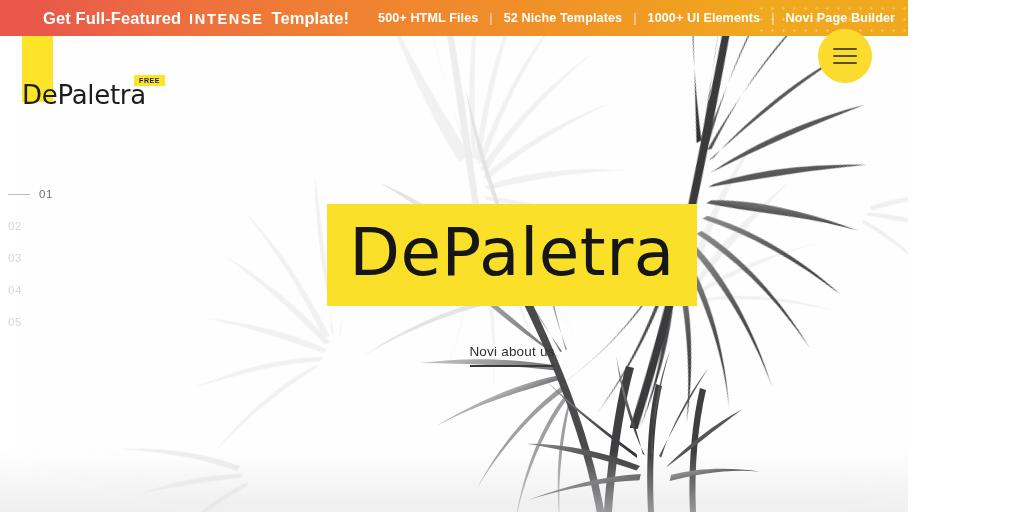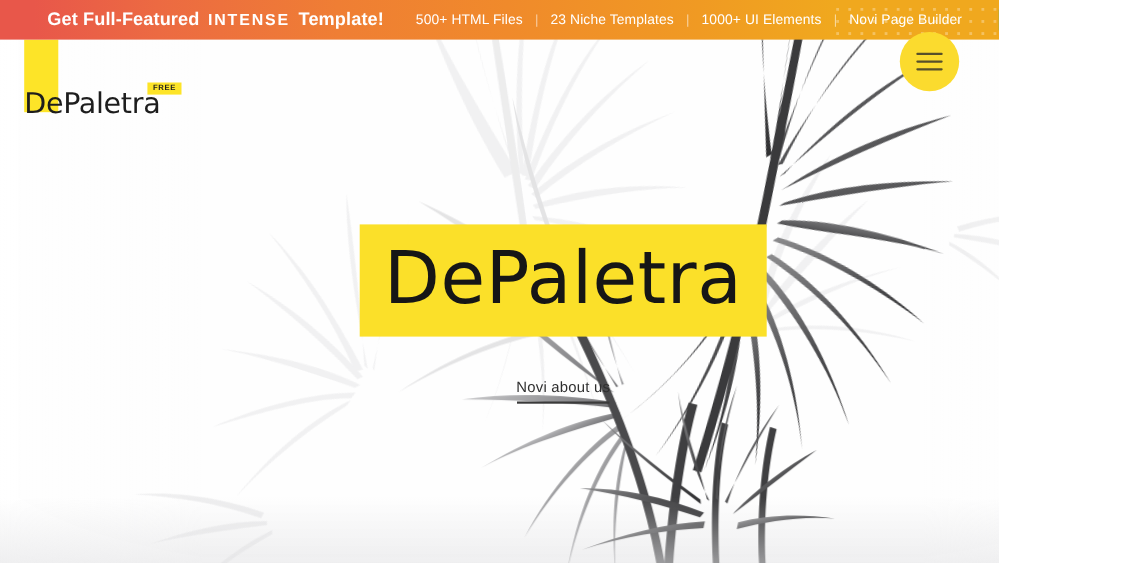--- a/index.html
+++ b/index.html
@@ -33,21 +33,21 @@
     padding-left:43px; z-index:2;
   }
   .promo-head {
     color:#ffffff; font-size:16.5px; font-weight:bold;
     letter-spacing:.1px; white-space:nowrap;
   }
   .promo-head .intense {
     letter-spacing:1.7px; font-size:14.5px; padding:0 3px;
   }
   .promo-feats {
-    display:flex; align-items:center; margin-left:18px; white-space:nowrap;
+    display:flex; align-items:center; margin-left:18px; white-space:nowrap;font-weight:bold;
   }
   .promo-feat {
     color:#ffffff; font-size:12.6px; letter-spacing:.1px; padding:0 11px;
   }
   .promo-sep {
     color:rgba(255,255,255,.55); font-size:12px; line-height:1;
   }
   #shop-now {
     margin-left:22px; background:#3fae6a; color:#ffffff;
     font-size:10.5px; font-weight:bold; letter-spacing:.5px;
@@ -294,21 +294,21 @@
     <div id="promo-dots"></div>
     <div id="promo-inner">
       <div class="promo-head">
         <span>Get Full-Featured</span>
         <span class="intense">INTENSE</span>
         <span>Template!</span>
       </div>
       <div class="promo-feats">
         <span class="promo-feat">500+ HTML Files</span>
         <span class="promo-sep">|</span>
-        <span class="promo-feat">23 Niche Templates</span>
+        <span class="promo-feat">52 Niche Templates</span>
         <span class="promo-sep">|</span>
         <span class="promo-feat">1000+ UI Elements</span>
         <span class="promo-sep">|</span>
         <span class="promo-feat">Novi Page Builder</span>
       </div>
       <button id="shop-now">SHOP NOW!</button>
     </div>
     <button id="promo-toggle">
       <span>
         <svg width="14" height="9" viewBox="0 0 14 9" xmlns="http://www.w3.org/2000/svg">
@@ -323,20 +323,42 @@
     <span id="logo-text">DePaletra</span>
     <span id="logo-badge">FREE</span>
   </a>
 
   <button id="hamburger">
     <span></span>
     <span></span>
     <span></span>
   </button>
 
+  <nav id="side-nav">
+    <a class="nav-dot active" href="#">
+      <span class="nav-dash"></span>
+      <span class="nav-num">01</span>
+    </a>
+    <a class="nav-dot" href="#">
+      <span class="nav-dash"></span>
+      <span class="nav-num">02</span>
+    </a>
+    <a class="nav-dot" href="#">
+      <span class="nav-dash"></span>
+      <span class="nav-num">03</span>
+    </a>
+    <a class="nav-dot" href="#">
+      <span class="nav-dash"></span>
+      <span class="nav-num">04</span>
+    </a>
+    <a class="nav-dot" href="#">
+      <span class="nav-dash"></span>
+      <span class="nav-num">05</span>
+    </a>
+  </nav>
 
   <div id="hero">
     <h1 id="hero-title">DePaletra</h1>
     <div id="hero-cta-wrap">
       <a id="hero-cta" href="#">Novi about us</a>
       <span id="hero-cta-underline"></span>
     </div>
   </div>
 
 </div>

